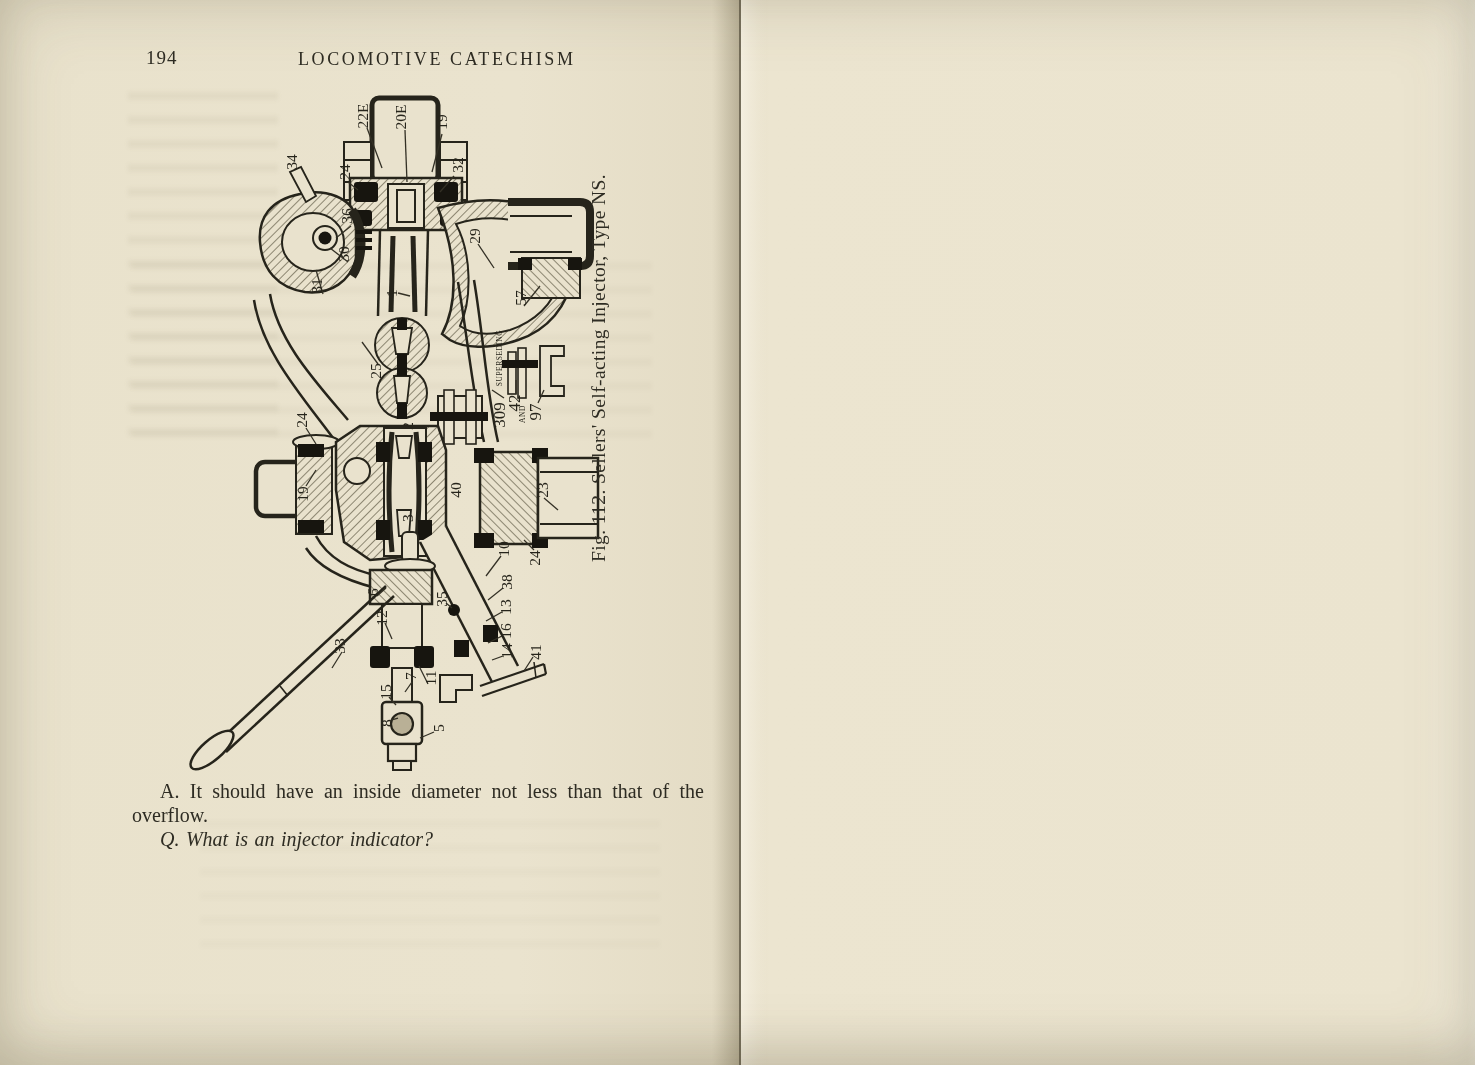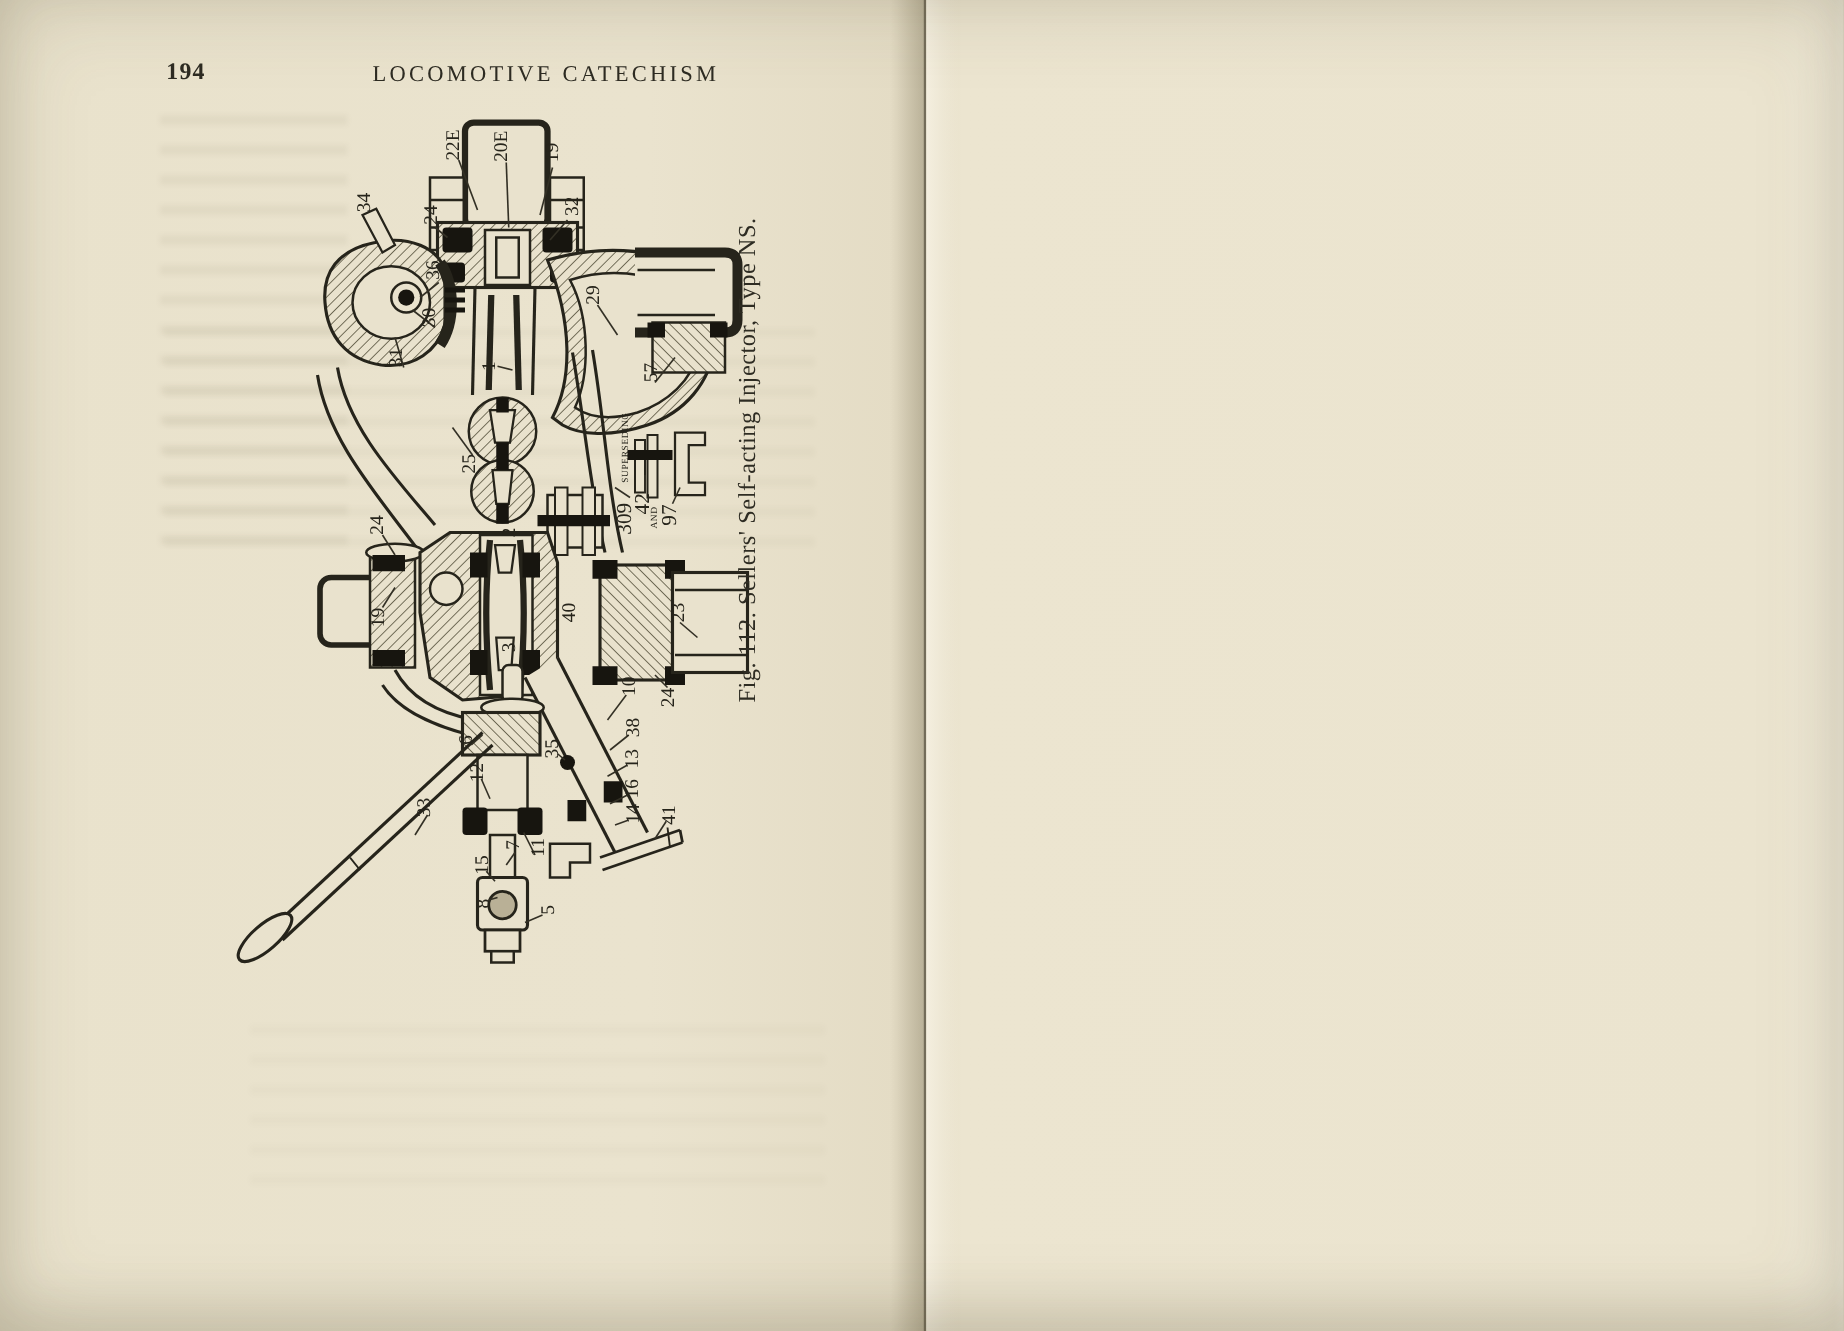--- a/index.html
+++ b/index.html
@@ -37,21 +37,21 @@
 
   .ghost{position:absolute;background:repeating-linear-gradient(180deg,rgba(116,106,78,.14) 0 8px,transparent 8px 24px);
          filter:blur(2.2px);pointer-events:none;}
 </style>
 </head>
 <body>
 
 <div id="scan">
 
   <div class="page" id="page-left">
-    <span class="pagenum" style="left:133px;top:47px;font-weight:bold;">194</span>
+    <span class="pagenum" style="left:146px;top:47px;">194</span>
     <span class="running-title" style="left:298px;top:49px;text-align:center;">LOCOMOTIVE CATECHISM</span>
 
     <div class="ghost" style="left:128px;top:92px;width:150px;height:350px;opacity:.5;"></div>
     <div class="ghost" style="left:132px;top:262px;width:520px;height:190px;opacity:.3;"></div>
     <div class="ghost" style="left:200px;top:820px;width:460px;height:140px;opacity:.22;"></div>
 
     <div class="figwrap" style="left:120px;top:90px;width:540px;height:700px;">
       <svg width="540" height="700" viewBox="0 0 540 700">
         <defs>
           <pattern id="u1" width="6" height="6" patternUnits="userSpaceOnUse" patternTransform="rotate(45)">
@@ -271,20 +271,22 @@
           <span class="callout xs" style="left: 380px; top: 268px;">SUPERSEDING</span>
           <span class="callout md" style="left: 394px; top: 313px;">42</span>
           <span class="callout xs" style="left: 403px; top: 324px;">AND</span>
           <span class="callout md" style="left: 415px; top: 322px;">97</span>
         </div>
     </div>
 
     <span class="vcaption" style="left:599px;top:368px;">Fig. 112.  Sellers' Self-acting Injector, Type NS.</span>
 
     <div class="textblock" style="left:132px;top:779px;width:572px;">
+        <p class="answer">A. It should have an inside diameter not less than that of the overflow.</p>
+        <p class="question">Q. What is an injector indicator?</p>
       </div>
   </div>
 
   <div class="page" id="page-right">
     
     
 
     
     
     

